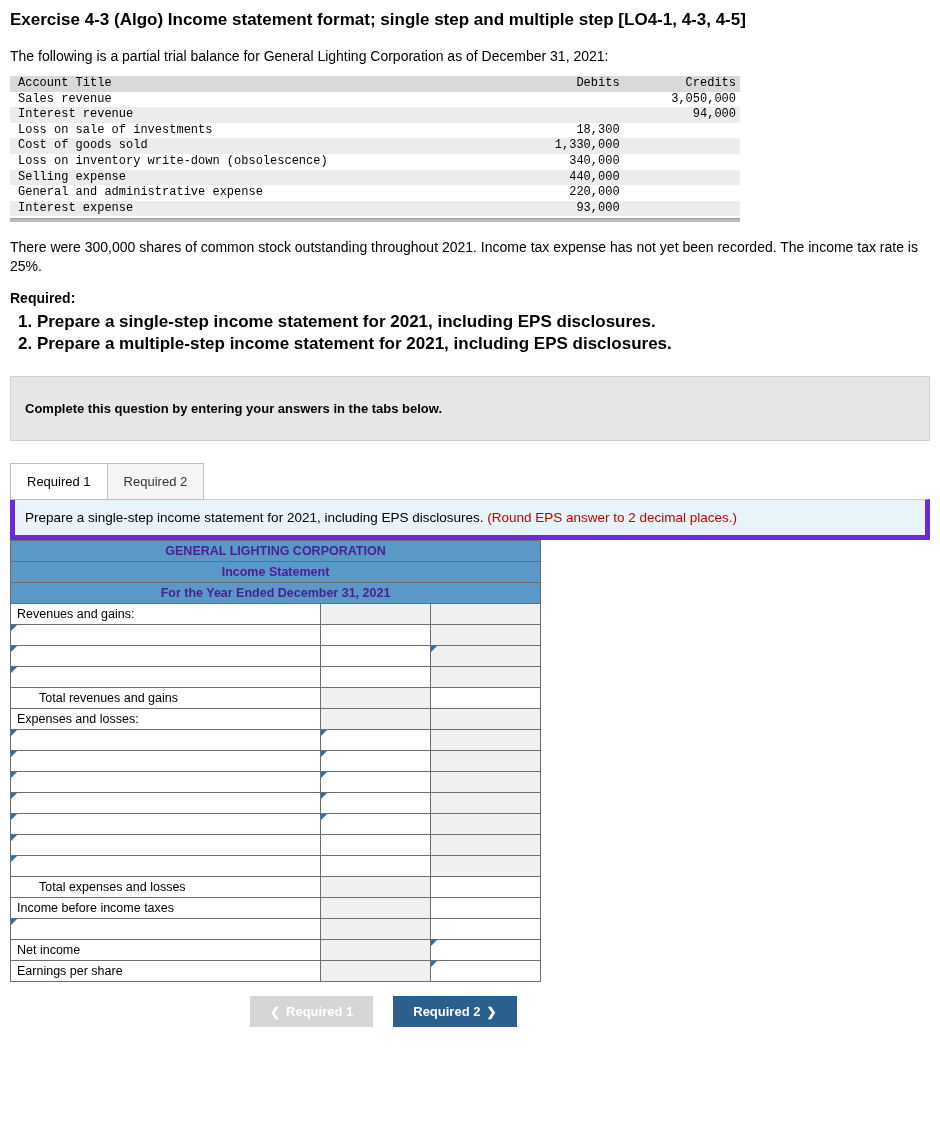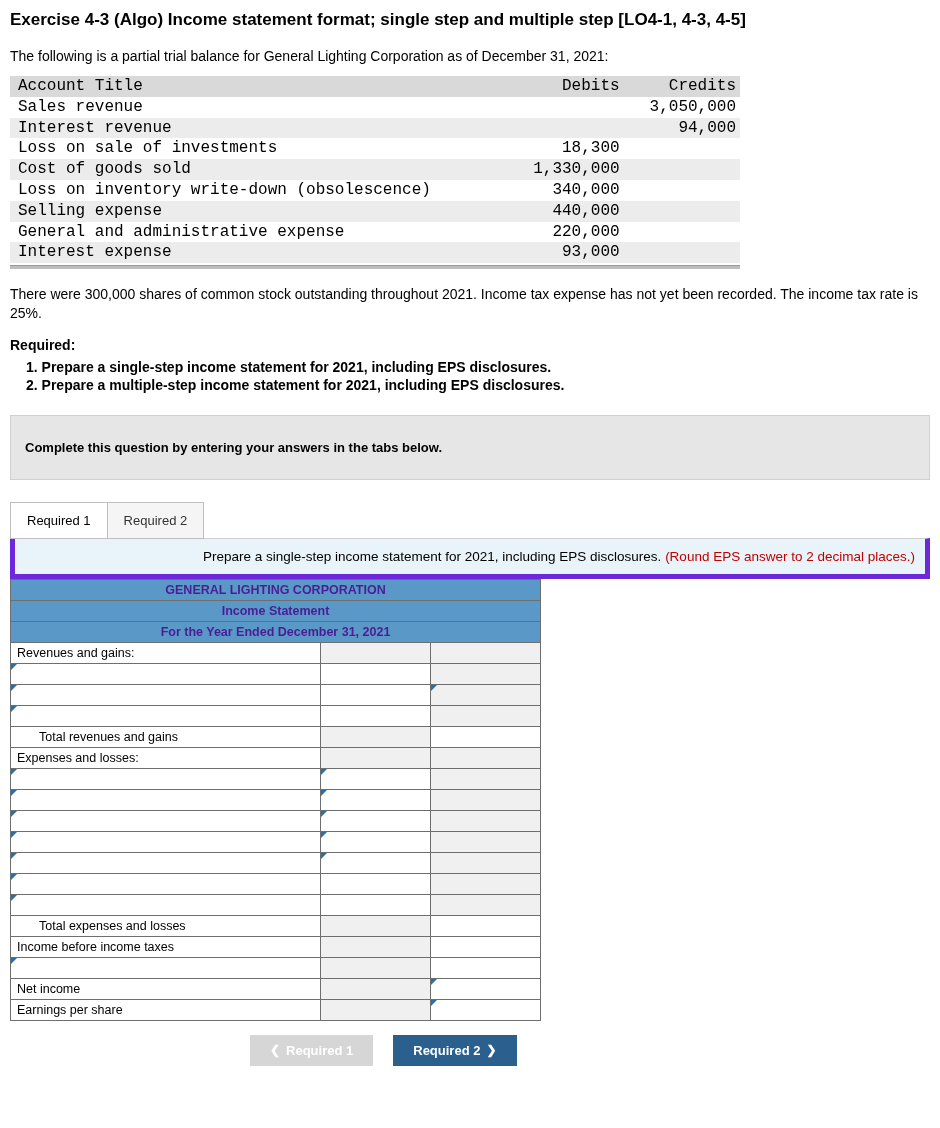--- a/index.html
+++ b/index.html
@@ -15,32 +15,32 @@
   h1.title {
     font-size: 17px;
     font-weight: bold;
     margin: 4px 0 18px 0;
   }
   .intro { font-size: 14px; margin-bottom: 12px; }
   .trial-balance-wrap { margin-bottom: 8px; }
   table.trial {
     border-collapse: collapse;
     font-family: "Courier New", monospace;
-    font-size: 16px;
+    font-size: 12px;
     width: 730px;
   }
   table.trial td { padding: 0 4px; line-height: 1.3; }
   table.trial .hdr { background: #d9d9d9; }
   table.trial .alt { background: #ececec; }
   table.trial td.num { text-align: right; width: 110px; }
   table.trial td.title { width: 470px; padding-left: 8px; }
   .hr-bar { height:4px; background:#bdbdbd; width:730px; border-top:1px solid #9a9a9a; margin-top:2px; }
   .para { font-size: 14px; margin: 16px 0 14px 0; line-height: 1.35; }
   .req-label { font-weight: bold; font-size: 14px; margin-bottom: 6px; }
-  .req-list { font-size: 14px; margin: 0 0 22px 16px; }
+  .req-list { font-size: 17px; margin: 0 0 22px 8px; }
   .req-list div { margin: 2px 0; }
   .instruction-box {
     background: #e6e6e6;
     border: 1px solid #d0d0d0;
     padding: 24px 14px;
     font-weight: bold;
     font-size: 13px;
     margin-bottom: 22px;
   }
   .tabs { display: flex; }
@@ -53,21 +53,20 @@
     cursor: pointer;
   }
   .tab.inactive { background: #f5f5f5; color:#333; }
   .prompt-bar {
     background: #e9f3fa;
     border: 5px solid #6d28d9;
     border-top: 1px solid #cfcfcf;
     padding: 10px 10px;
     font-size: 13.5px;
     margin-top: -1px;
-    text-align: right;
   }
   .prompt-bar .hint { color: #c00000; }
   table.worksheet {
     border-collapse: collapse;
     margin-top: 0;
   }
   table.worksheet td, table.worksheet th {
     border: 1px solid #6e6e6e;
     font-size: 12.5px;
     height: 21px;

